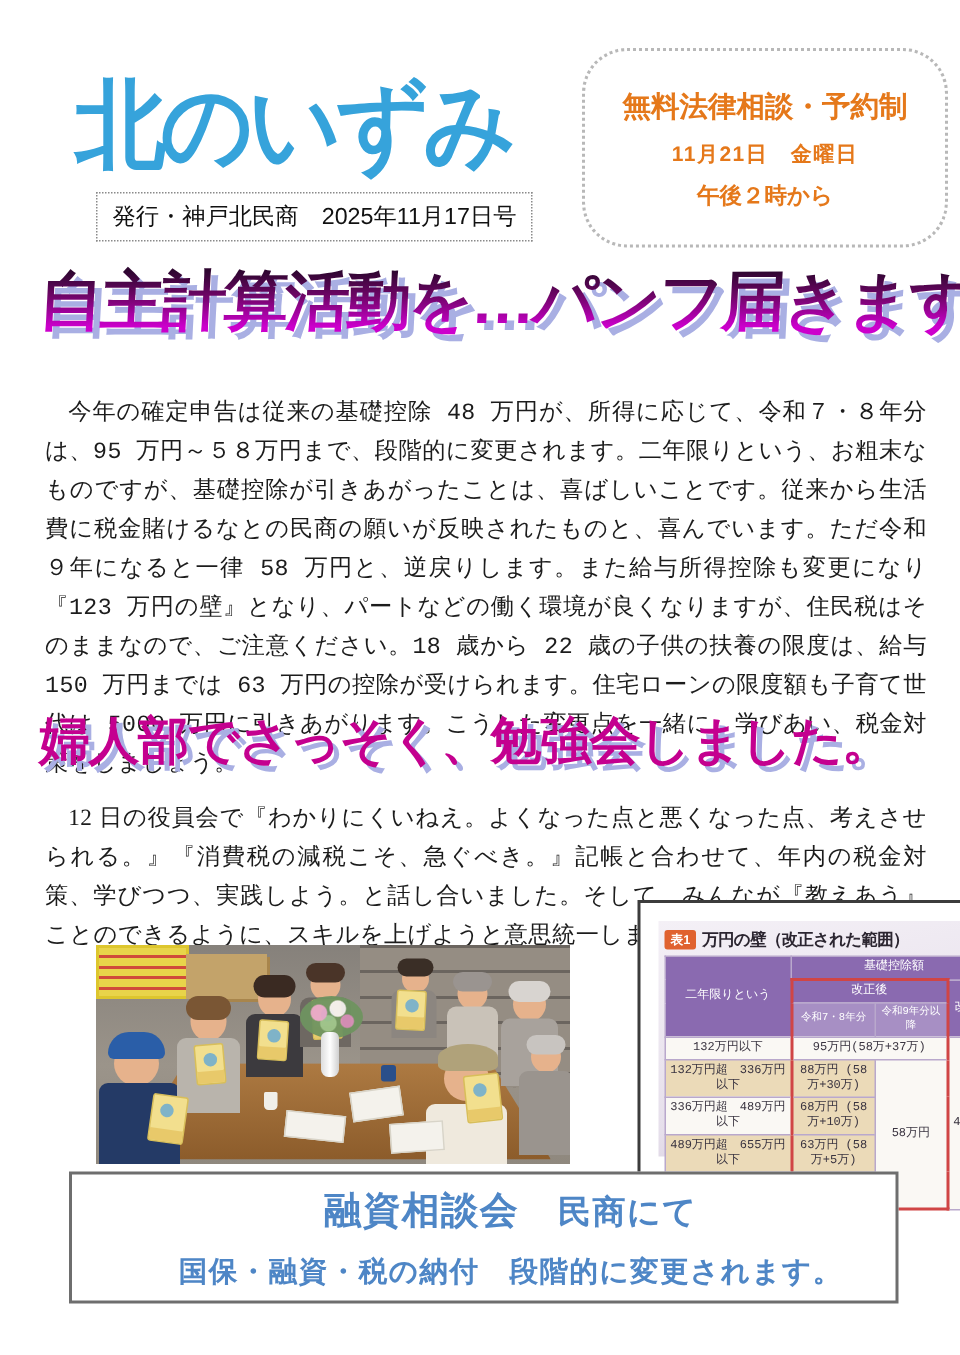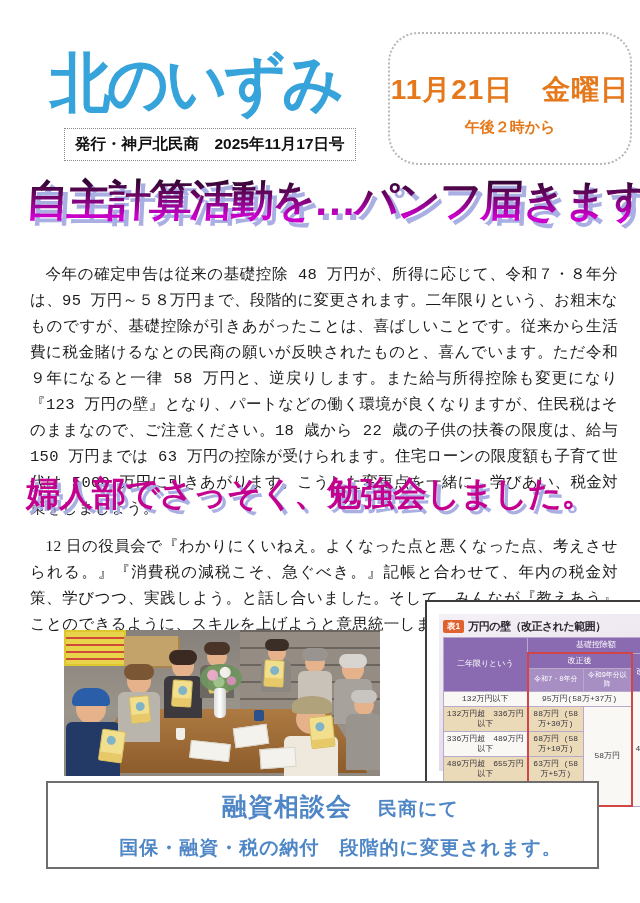--- a/index.html
+++ b/index.html
@@ -11,32 +11,32 @@
   
   .masthead-title {
     position:absolute; left:50px; top:40px;
     font-family:"Liberation Sans", sans-serif; font-weight:bold;
     font-size:64px; letter-spacing:-4px; color:#36A3DB;
     transform:scaleX(0.95); transform-origin:left top; white-space:nowrap;
   }
   .issue-box {
     position:absolute; left:64px; top:128px; padding:5px 10px;
     border:1px dotted #8a8a8a; background:#fff;
-    font-family:"Liberation Sans", sans-serif; font-weight:bold;
+    font-family:"Liberation Sans", sans-serif; font-weight:normal;
     font-size:15.5px; color:#111; white-space:nowrap;
   }
   .notice-box {
     position:absolute; left:388px; top:32px; width:244px; height:133px;
     border:2px dotted #b8b8b8; border-radius:30px; background:#fff;
     display:flex; flex-direction:column; align-items:center; justify-content:center;
     font-family:"Liberation Sans", sans-serif; font-weight:bold; color:#E5781A;
     text-align:center;
   }
   .notice-line1 { font-size:19px; letter-spacing:0px; }
-  .notice-line2 { font-size:28px; margin-top:10px; letter-spacing:1px; }
+  .notice-line2 { font-size:14px; margin-top:10px; letter-spacing:1px; }
   .notice-line3 { font-size:15px; margin-top:9px; }
   
   .wordart { position:absolute; white-space:nowrap; font-family:"Liberation Sans", sans-serif; font-weight:bold; }
   .wordart .layer { position:absolute; left:0; top:0; }
   .wordart .front { position:relative; }
   .h1-art { left:26px; top:172px; width:606px; font-size:43px; letter-spacing:-2px; transform:skewX(-3deg); }
   .h1-art .shadow { color:#A9AFE3; transform:translate(5px,5px); }
   .h1-art .front {
     background:linear-gradient(180deg,#2e0630 8%, #6e0566 42%, #cc00cc 85%);
     -webkit-background-clip:text; background-clip:text; color:transparent;
@@ -108,34 +108,35 @@
   .red-l { border-left:2px solid #D04545 !important; }
   .red-r { border-right:2px solid #D04545 !important; }
   .red-b { border-bottom:2px solid #D04545 !important; }
   
   .bottom-box { position:absolute; left:46px; top:781px; width:553px; height:88px;
     border:2px solid #6e6e6e; background:#fff;
     font-family:"Liberation Sans", sans-serif; font-weight:bold; color:#4E86C6;
     display:flex; flex-direction:column; justify-content:center;padding-left:36px; }
   .bottom-line1 { display:flex; align-items:baseline; justify-content:center; gap:26px;
     font-size:25px; letter-spacing:1px; }
-  .bottom-place { font-size:19px; }
+  .bottom-place { font-size:22px; }
   .bottom-line2 { text-align:center; font-size:19px; margin-top:12px; letter-spacing:1px; }
 </style>
 </head>
 <body>
 
 <div class="page">
 
   <div class="masthead-title">北のいずみ</div>
   <div class="issue-box">
     <span>発行・神戸北民商　2025年11月17日号</span>
   </div>
 
   <div class="notice-box">
+    <div class="notice-line1">無料法律相談・予約制</div>
     <div class="notice-line2">11月21日　金曜日</div>
     <div class="notice-line3">午後２時から</div>
   </div>
 
   <div class="wordart h1-art">
     <span class="layer shadow">自主計算活動を…パンフ届きます。</span>
     <span class="front">自主計算活動を…パンフ届きます。</span>
   </div>
 
   <p class="article article1">今年の確定申告は従来の基礎控除 48 万円が、所得に応じて、令和７・８年分は、95 万円～５８万円まで、段階的に変更されます。二年限りという、お粗末なものですが、基礎控除が引きあがったことは、喜ばしいことです。従来から生活費に税金賭けるなとの民商の願いが反映されたものと、喜んでいます。ただ令和９年になると一律 58 万円と、逆戻りします。また給与所得控除も変更になり『123 万円の壁』となり、パートなどの働く環境が良くなりますが、住民税はそのままなので、ご注意ください。18 歳から 22 歳の子供の扶養の限度は、給与 150 万円までは 63 万円の控除が受けられます。住宅ローンの限度額も子育て世代は 5000 万円に引きあがります。こうした変更点を一緒に、学びあい、税金対策をしましょう。</p>

